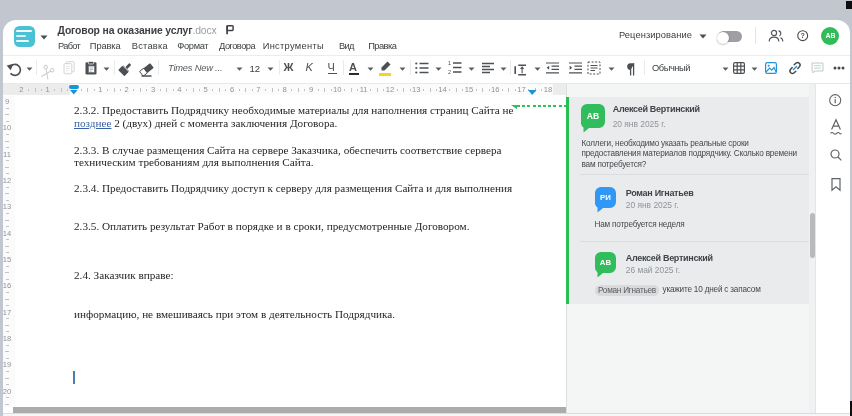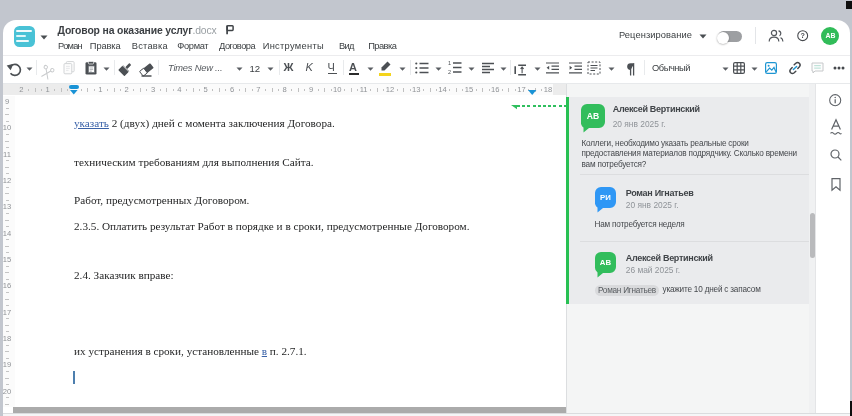--- a/index.html
+++ b/index.html
@@ -20,21 +20,21 @@
 <div class="a" style="left:15.9px;top:17.9px;width:9.9px;height:2.1px;border-radius:1px;background:#dff6f9"></div>
 <div class="a" style="left:15.9px;top:22.7px;width:13.5px;height:2.1px;border-radius:1px;background:#eefafb"></div>
 <svg style="left:39.5px;top:17.5px" width="8" height="5">
         <path d="M0.5 0.5 L7.5 0.5 L4 4.5 Z" fill="#4a4e52"></path>
       </svg>
 <div class="t" style="left:57.5px;top:8.2px;font:bold 10.4px 'Liberation Sans',sans-serif;letter-spacing:-0.15px;color:#3b3f43">Договор на оказание услуг<span style="font-weight:normal;color:#9aa0a4">.docx</span></div>
 <svg style="left:225.8px;top:7.7px" width="9" height="9.5">
         <path d="M1.1 0.5 V9.3" stroke="#3f4347" stroke-width="1.7"></path>
         <rect x="1.1" y="0.8" width="6" height="4.6" rx="0.8" fill="none" stroke="#3f4347" stroke-width="1.5"></rect>
       </svg>
-<div class="t" style="left:58.1px;top:23.6px;font:9.3px 'Liberation Sans',sans-serif;letter-spacing:-0.75px;color:#3c4043">Роман</div>
+<div class="t" style="left:58.1px;top:23.6px;font:9.3px 'Liberation Sans',sans-serif;letter-spacing:-0.75px;color:#3c4043">Работ</div>
 <div class="t" style="left:89.8px;top:23.6px;font:9.3px 'Liberation Sans',sans-serif;letter-spacing:-0.1px;color:#3c4043">Правка</div>
 <div class="t" style="left:131.8px;top:23.6px;font:9.3px 'Liberation Sans',sans-serif;letter-spacing:0.2px;color:#3c4043">Вставка</div>
 <div class="t" style="left:177.3px;top:23.6px;font:9.3px 'Liberation Sans',sans-serif;letter-spacing:-0.36px;color:#3c4043">Формат</div>
 <div class="t" style="left:219.1px;top:23.6px;font:9.3px 'Liberation Sans',sans-serif;letter-spacing:-0.54px;color:#3c4043">Договора</div>
 <div class="t" style="left:262.7px;top:23.6px;font:9.3px 'Liberation Sans',sans-serif;letter-spacing:0.3px;color:#3c4043">Инструменты</div>
 <div class="t" style="left:339.1px;top:23.6px;font:9.3px 'Liberation Sans',sans-serif;letter-spacing:-0.7px;color:#3c4043">Вид</div>
 <div class="t" style="left:368.2px;top:23.6px;font:9.3px 'Liberation Sans',sans-serif;letter-spacing:-0.54px;color:#3c4043">Правка</div>
 <div class="t" style="left:619px;top:13.2px;font:9.3px 'Liberation Sans',sans-serif;letter-spacing:0.08px;color:#3c4043">Рецензирование</div>
 <svg style="left:699px;top:16.5px" width="8" height="5">
         <path d="M0.5 0.5 L7.5 0.5 L4 4.5 Z" fill="#4a4e52"></path>
@@ -342,26 +342,28 @@
 <div class="a" style="left:5.5px;top:340.7px;width:3px;height:1px;background:#c4c4c4"></div>
 <div class="t" style="left:7px;top:343.3px;font:7.6px 'Liberation Sans',sans-serif;color:#8f9296;transform:translateX(-50%)">19</div>
 <div class="a" style="left:5.5px;top:353.9px;width:3px;height:1px;background:#c4c4c4"></div>
 <div class="a" style="left:4.8px;top:360.5px;width:4.5px;height:1px;background:#c4c4c4"></div>
 <div class="a" style="left:5.5px;top:367.0px;width:3px;height:1px;background:#c4c4c4"></div>
 <div class="t" style="left:7px;top:369.6px;font:7.6px 'Liberation Sans',sans-serif;color:#8f9296;transform:translateX(-50%)">20</div>
 <div class="a" style="left:5.5px;top:380.2px;width:3px;height:1px;background:#c4c4c4"></div>
 <div class="a" style="left:4.8px;top:386.8px;width:4.5px;height:1px;background:#c4c4c4"></div>
 <div class="a" style="left:14.5px;top:78.5px;width:551px;height:311px;background:#fff"></div>
 <div class="a" style="left:13px;top:389.5px;width:553px;height:7px;background:#ababab"></div>
-<div class="t" style="left:74px;top:99.7px;font:11.2px 'Liberation Serif',serif;line-height:12px;color:#1f2021"><span style="color:#3a62a8;text-decoration:underline">указать</span> 2 (двух) дней с момента заключения Договора.</div>
+<div class="t" style="left:74px;top:87.4px;font:11.2px 'Liberation Serif',serif;line-height:12px;color:#1f2021">2.3.2. Предоставить Подрядчику необходимые материалы для наполнения страниц Сайта не</div>
+<div class="t" style="left:74px;top:99.7px;font:11.2px 'Liberation Serif',serif;line-height:12px;color:#1f2021"><span style="color:#3a62a8;text-decoration:underline">позднее</span> 2 (двух) дней с момента заключения Договора.</div>
+<div class="t" style="left:74px;top:127.1px;font:11.2px 'Liberation Serif',serif;line-height:12px;color:#1f2021">2.3.3. В случае размещения Сайта на сервере Заказчика, обеспечить соответствие сервера</div>
 <div class="t" style="left:74px;top:139.3px;font:11.2px 'Liberation Serif',serif;line-height:12px;color:#1f2021">техническим требованиям для выполнения Сайта.</div>
-<div class="t" style="left:74px;top:177.4px;font:11.2px 'Liberation Serif',serif;line-height:12px;color:#1f2021">Работ, предусмотренных Договором.</div>
+<div class="t" style="left:74px;top:165.1px;font:11.2px 'Liberation Serif',serif;line-height:12px;color:#1f2021">2.3.4. Предоставить Подрядчику доступ к серверу для размещения Сайта и для выполнения</div>
 <div class="t" style="left:74px;top:203.4px;font:11.2px 'Liberation Serif',serif;line-height:12px;color:#1f2021">2.3.5. Оплатить результат Работ в порядке и в сроки, предусмотренные Договором.</div>
 <div class="t" style="left:74px;top:251.5px;font:11.2px 'Liberation Serif',serif;line-height:12px;color:#1f2021">2.4. Заказчик вправе:</div>
-<div class="t" style="left:74px;top:328.0px;font:11.2px 'Liberation Serif',serif;line-height:12px;color:#1f2021">их устранения в сроки, установленные <span style="color:#3a62a8;text-decoration:underline">в</span> п. 2.7.1.</div>
+<div class="t" style="left:74px;top:291.2px;font:11.2px 'Liberation Serif',serif;line-height:12px;color:#1f2021">информацию, не вмешиваясь при этом в деятельность Подрядчика.</div>
 <div class="a" style="left:73.2px;top:354px;width:2.2px;height:13.2px;background:#4d7fae"></div>
 <svg style="left:510.5px;top:88px" width="6" height="4.2">
         <path d="M0 0 H6 V4.2 Z" fill="#2fbf5e"></path>
       </svg>
 <div class="a" style="left:516.5px;top:88.2px;width:49px;height:1.4px;background:repeating-linear-gradient(90deg,#2fbf5e 0,#2fbf5e 3px,transparent 3px,transparent 5.2px)"></div>
 <div class="a" style="left:565.5px;top:66.8px;width:243.5px;height:329.5px;background:#f4f5f5;border-left:1px solid #dcdee0"></div>
 <div class="a" style="left:566.5px;top:79.5px;width:242.5px;height:207px;background:#eaebed"></div>
 <div class="a" style="left:565.5px;top:79.5px;width:3px;height:207px;background:#28c053"></div>
 <svg style="left:581px;top:87px" width="24" height="29" viewBox="0 0 24 29">
 <path d="M6 0 H18 A6 6 0 0 1 24 6 V18 A6 6 0 0 1 18 24 H8 L2.5 28.5 L2.5 23.5 A6 6 0 0 1 0 18 V6 A6 6 0 0 1 6 0 Z" fill="#32bd5c"></path>

